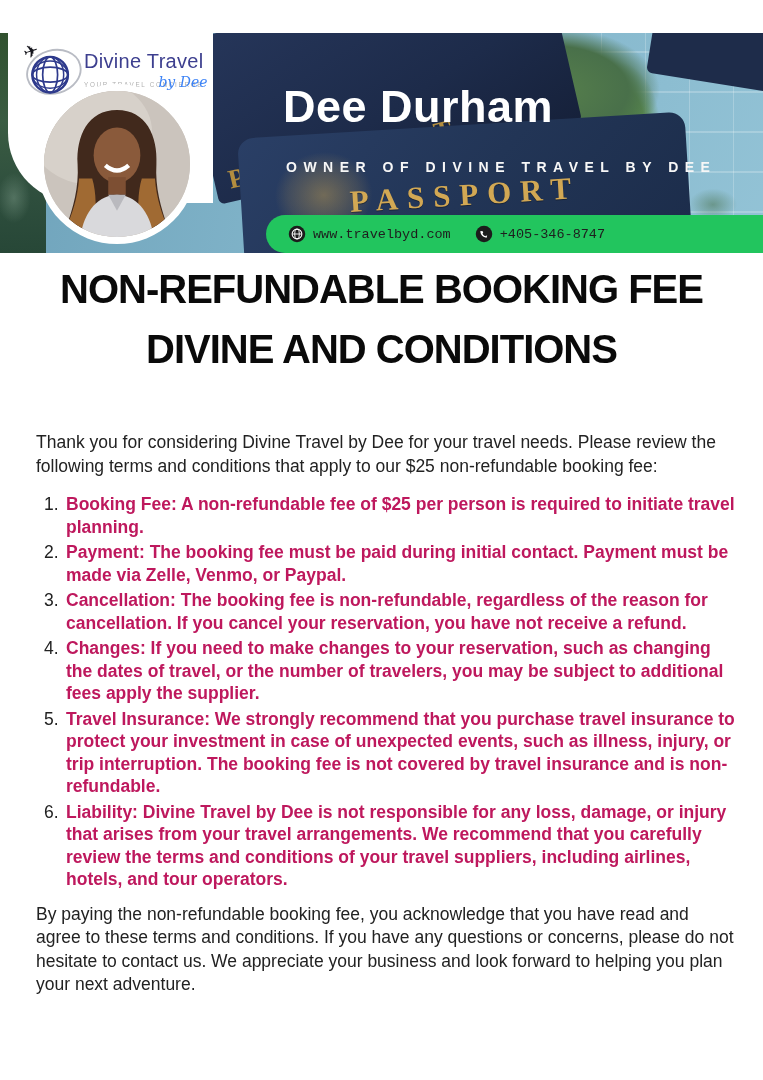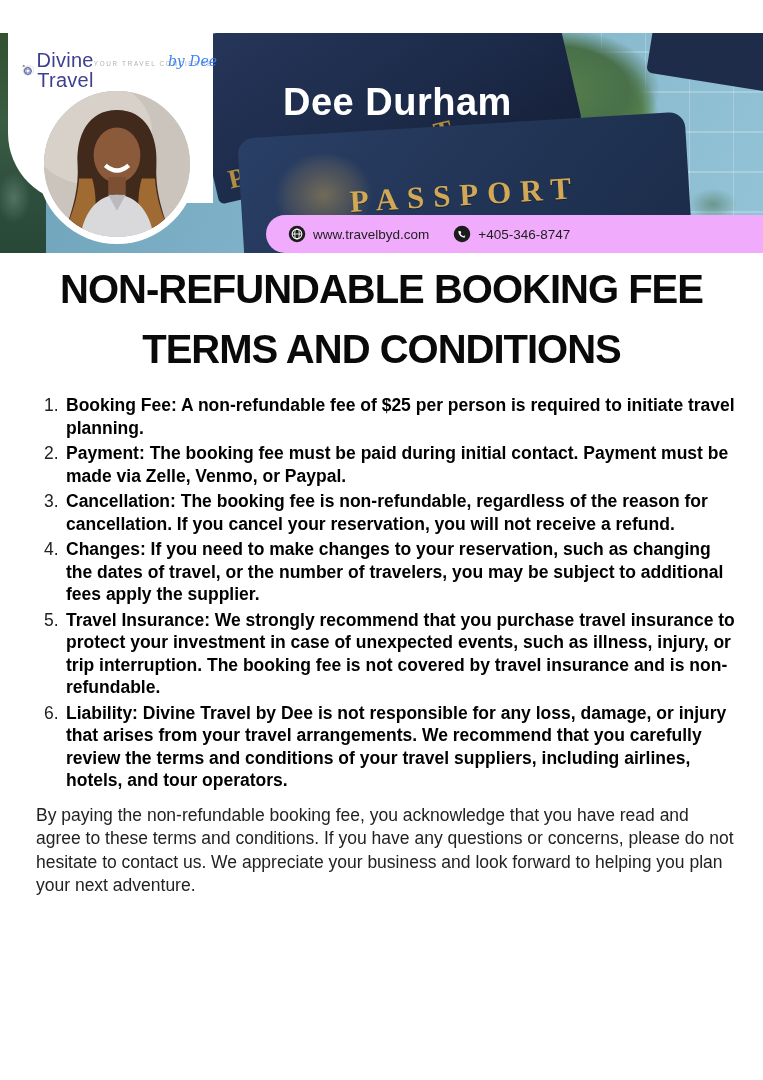--- a/index.html
+++ b/index.html
@@ -36,47 +36,47 @@
     font-family:"Liberation Serif",serif;font-weight:700;font-size:31px;
     letter-spacing:9px;color:#d2a854;text-shadow:0 1px 0 rgba(0,0,0,.35);}
   .left-sliver{position:absolute;left:0;top:0;width:46px;height:100%;
     background:
       radial-gradient(ellipse 20px 30px at 60% 20%, rgba(120,160,120,.5), rgba(120,160,120,0) 70%),
       radial-gradient(ellipse 24px 36px at 30% 75%, rgba(150,180,160,.35), rgba(150,180,160,0) 70%),
       linear-gradient(180deg,#31512f 0%,#3a5c42 40%,#2f4f3e 72%,#274737 100%);}
   .white-card{position:absolute;left:8px;top:0;width:205px;height:170px;background:#ffffff;
     border-radius:0 0 0 70px;}
   .logo{display:flex;align-items:center;padding:8px 0 0 14px;gap:2px;}
-  .logo-text{display:flex;line-height:1;text-align:right;}
+  .logo-text{display:flex;flex-direction:column;line-height:1;}
   .logo-brand{font-size:20px;color:#3d3f8f;letter-spacing:.3px;}
   .logo-sub{position:relative;margin-top:3px;height:16px;}
   .logo-tagline{font-size:6.3px;color:#b0b0b0;letter-spacing:1.7px;white-space:nowrap;}
   .logo-script{position:absolute;right:-4px;top:1px;font-family:"DejaVu Serif",serif;
     font-style:italic;font-size:14px;color:#3b82f6;white-space:nowrap;}
   .photo{position:absolute;left:37px;top:51px;width:146px;height:146px;border-radius:50%;
     border:7px solid #ffffff;overflow:hidden;background:#cbc4bd;}
-  .hdr-name{position:absolute;left:283px;top:48px;font-size:38px;font-weight:700;
+  .hdr-name{position:absolute;left:283px;top:48px;font-size:45px;font-weight:700;
     color:#ffffff;letter-spacing:.5px;white-space:nowrap;}
   .hdr-role{position:absolute;left:286px;top:126px;font-size:14px;font-weight:700;
     color:#f7f7f7;letter-spacing:6.5px;white-space:nowrap;}
   .contact-bar{position:absolute;left:266px;right:0;top:182px;height:38px;
-    background:#f0abfc;border-radius:20px 0 0 20px;display:flex;align-items:center;
-    gap:24px;padding-left:22px;box-sizing:border-box;}
+    background:#22c55e;border-radius:20px 0 0 20px;display:flex;align-items:center;
+    gap:24px;padding-left:22px;box-sizing:border-box;font-family:Liberation Mono, monospace;}
   .contact-item{display:flex;align-items:center;gap:7px;font-size:13.5px;
     color:#1e1e1e;font-weight:400;white-space:nowrap;}
   .cicon{width:18px;height:18px;flex:none;display:block;}
   
   .doc-title{margin:6px 20px 0;text-align:center;font-size:40px;font-weight:700;
     letter-spacing:-1px;line-height:60px;color:#0a0a0a;}
   .intro{margin:52px 25px 0 36px;font-size:17.5px;line-height:23.5px;color:#222222;}
   .terms{margin:15px 25px 0 36px;}
   .term{display:flex;margin-bottom:3px;font-size:17.5px;line-height:22.5px;}
   .term-num{flex:none;width:30px;box-sizing:border-box;padding-left:8px;
     font-weight:400;color:#222222;}
-  .term-text{font-weight:700;color:#000000;}
+  .term-text{font-weight:700;color:#be185d;}
   .closing{margin:12px 28px 0 36px;font-size:17.5px;line-height:23.5px;color:#222222;}
 </style>
 </head>
 <body>
 
 <div class="page">
 
   <div class="header">
     <div class="hdr-bg"></div>
     <div class="map-right"></div>
@@ -124,20 +124,21 @@
         <path d="M76 60 C77 74 81 85 85 94 L66 94 C64 82 64 70 67 60 Z" fill="#a06a33"></path>
         <ellipse cx="50" cy="44" rx="16" ry="19" fill="#8a5a3b"></ellipse>
         <rect x="44" y="59" width="12" height="12" fill="#7d4f33"></rect>
         <path d="M42 51 Q50 58 58 51" stroke="#ffffff" stroke-width="3" fill="none"></path>
         <path d="M25 100 C27 82 38 71 50 71 C62 71 73 82 75 100 Z" fill="#d9d9dc"></path>
         <path d="M44 71 L50 82 L56 71" fill="#b9b9be"></path>
       </svg>
     </div>
 
     <div class="hdr-name">Dee Durham</div>
+    <div class="hdr-role">OWNER OF DIVINE TRAVEL BY DEE</div>
 
     <div class="contact-bar">
       <span class="contact-item">
         <svg class="cicon" viewBox="0 0 24 24">
           <circle cx="12" cy="12" r="11" fill="#1c1c1c"></circle>
           <circle cx="12" cy="12" r="6.5" fill="none" stroke="#ffffff" stroke-width="1.4"></circle>
           <ellipse cx="12" cy="12" rx="3" ry="6.5" fill="none" stroke="#ffffff" stroke-width="1.2"></ellipse>
           <line x1="5.5" y1="12" x2="18.5" y2="12" stroke="#ffffff" stroke-width="1.2"></line>
         </svg>
         <span>www.travelbyd.com</span>
@@ -147,36 +148,37 @@
           <circle cx="12" cy="12" r="11" fill="#1c1c1c"></circle>
           <path d="M16.8 14.6c-.7-.1-1.4-.3-2-.6l-1 1c-1.8-.9-2.9-2-3.8-3.8l1-1c-.3-.6-.5-1.3-.6-2L7.6 8c-.2 0-.4.2-.4.4 0 4.8 3.6 8.4 8.4 8.4.2 0 .4-.2.4-.4l-.2-1.8z" fill="#ffffff"></path>
         </svg>
         <span>+405-346-8747</span>
       </span>
     </div>
   </div>
 
   <h1 class="doc-title">
     <div>NON-REFUNDABLE BOOKING FEE</div>
-    <div>TERMS AND CONDITIONS</div>
+    <div>DIVINE AND CONDITIONS</div>
   </h1>
 
+  <p class="intro">Thank you for considering Divine Travel by Dee for your travel needs. Please review the following terms and conditions that apply to our $25 non-refundable booking fee:</p>
 
   <div class="terms">
     <div class="term">
       <span class="term-num">1.</span>
       <span class="term-text">Booking Fee: A non-refundable fee of $25 per person is required to initiate travel planning.</span>
     </div>
     <div class="term">
       <span class="term-num">2.</span>
       <span class="term-text">Payment: The booking fee must be paid during initial contact. Payment must be made via Zelle, Venmo, or Paypal.</span>
     </div>
     <div class="term">
       <span class="term-num">3.</span>
-      <span class="term-text">Cancellation: The booking fee is non-refundable, regardless of the reason for cancellation. If you cancel your reservation, you will not receive a refund.</span>
+      <span class="term-text">Cancellation: The booking fee is non-refundable, regardless of the reason for cancellation. If you cancel your reservation, you have not receive a refund.</span>
     </div>
     <div class="term">
       <span class="term-num">4.</span>
       <span class="term-text">Changes: If you need to make changes to your reservation, such as changing the dates of travel, or the number of travelers, you may be subject to additional fees apply the supplier.</span>
     </div>
     <div class="term">
       <span class="term-num">5.</span>
       <span class="term-text">Travel Insurance: We strongly recommend that you purchase travel insurance to protect your investment in case of unexpected events, such as illness, injury, or trip interruption. The booking fee is not covered by travel insurance and is non-refundable.</span>
     </div>
     <div class="term">

